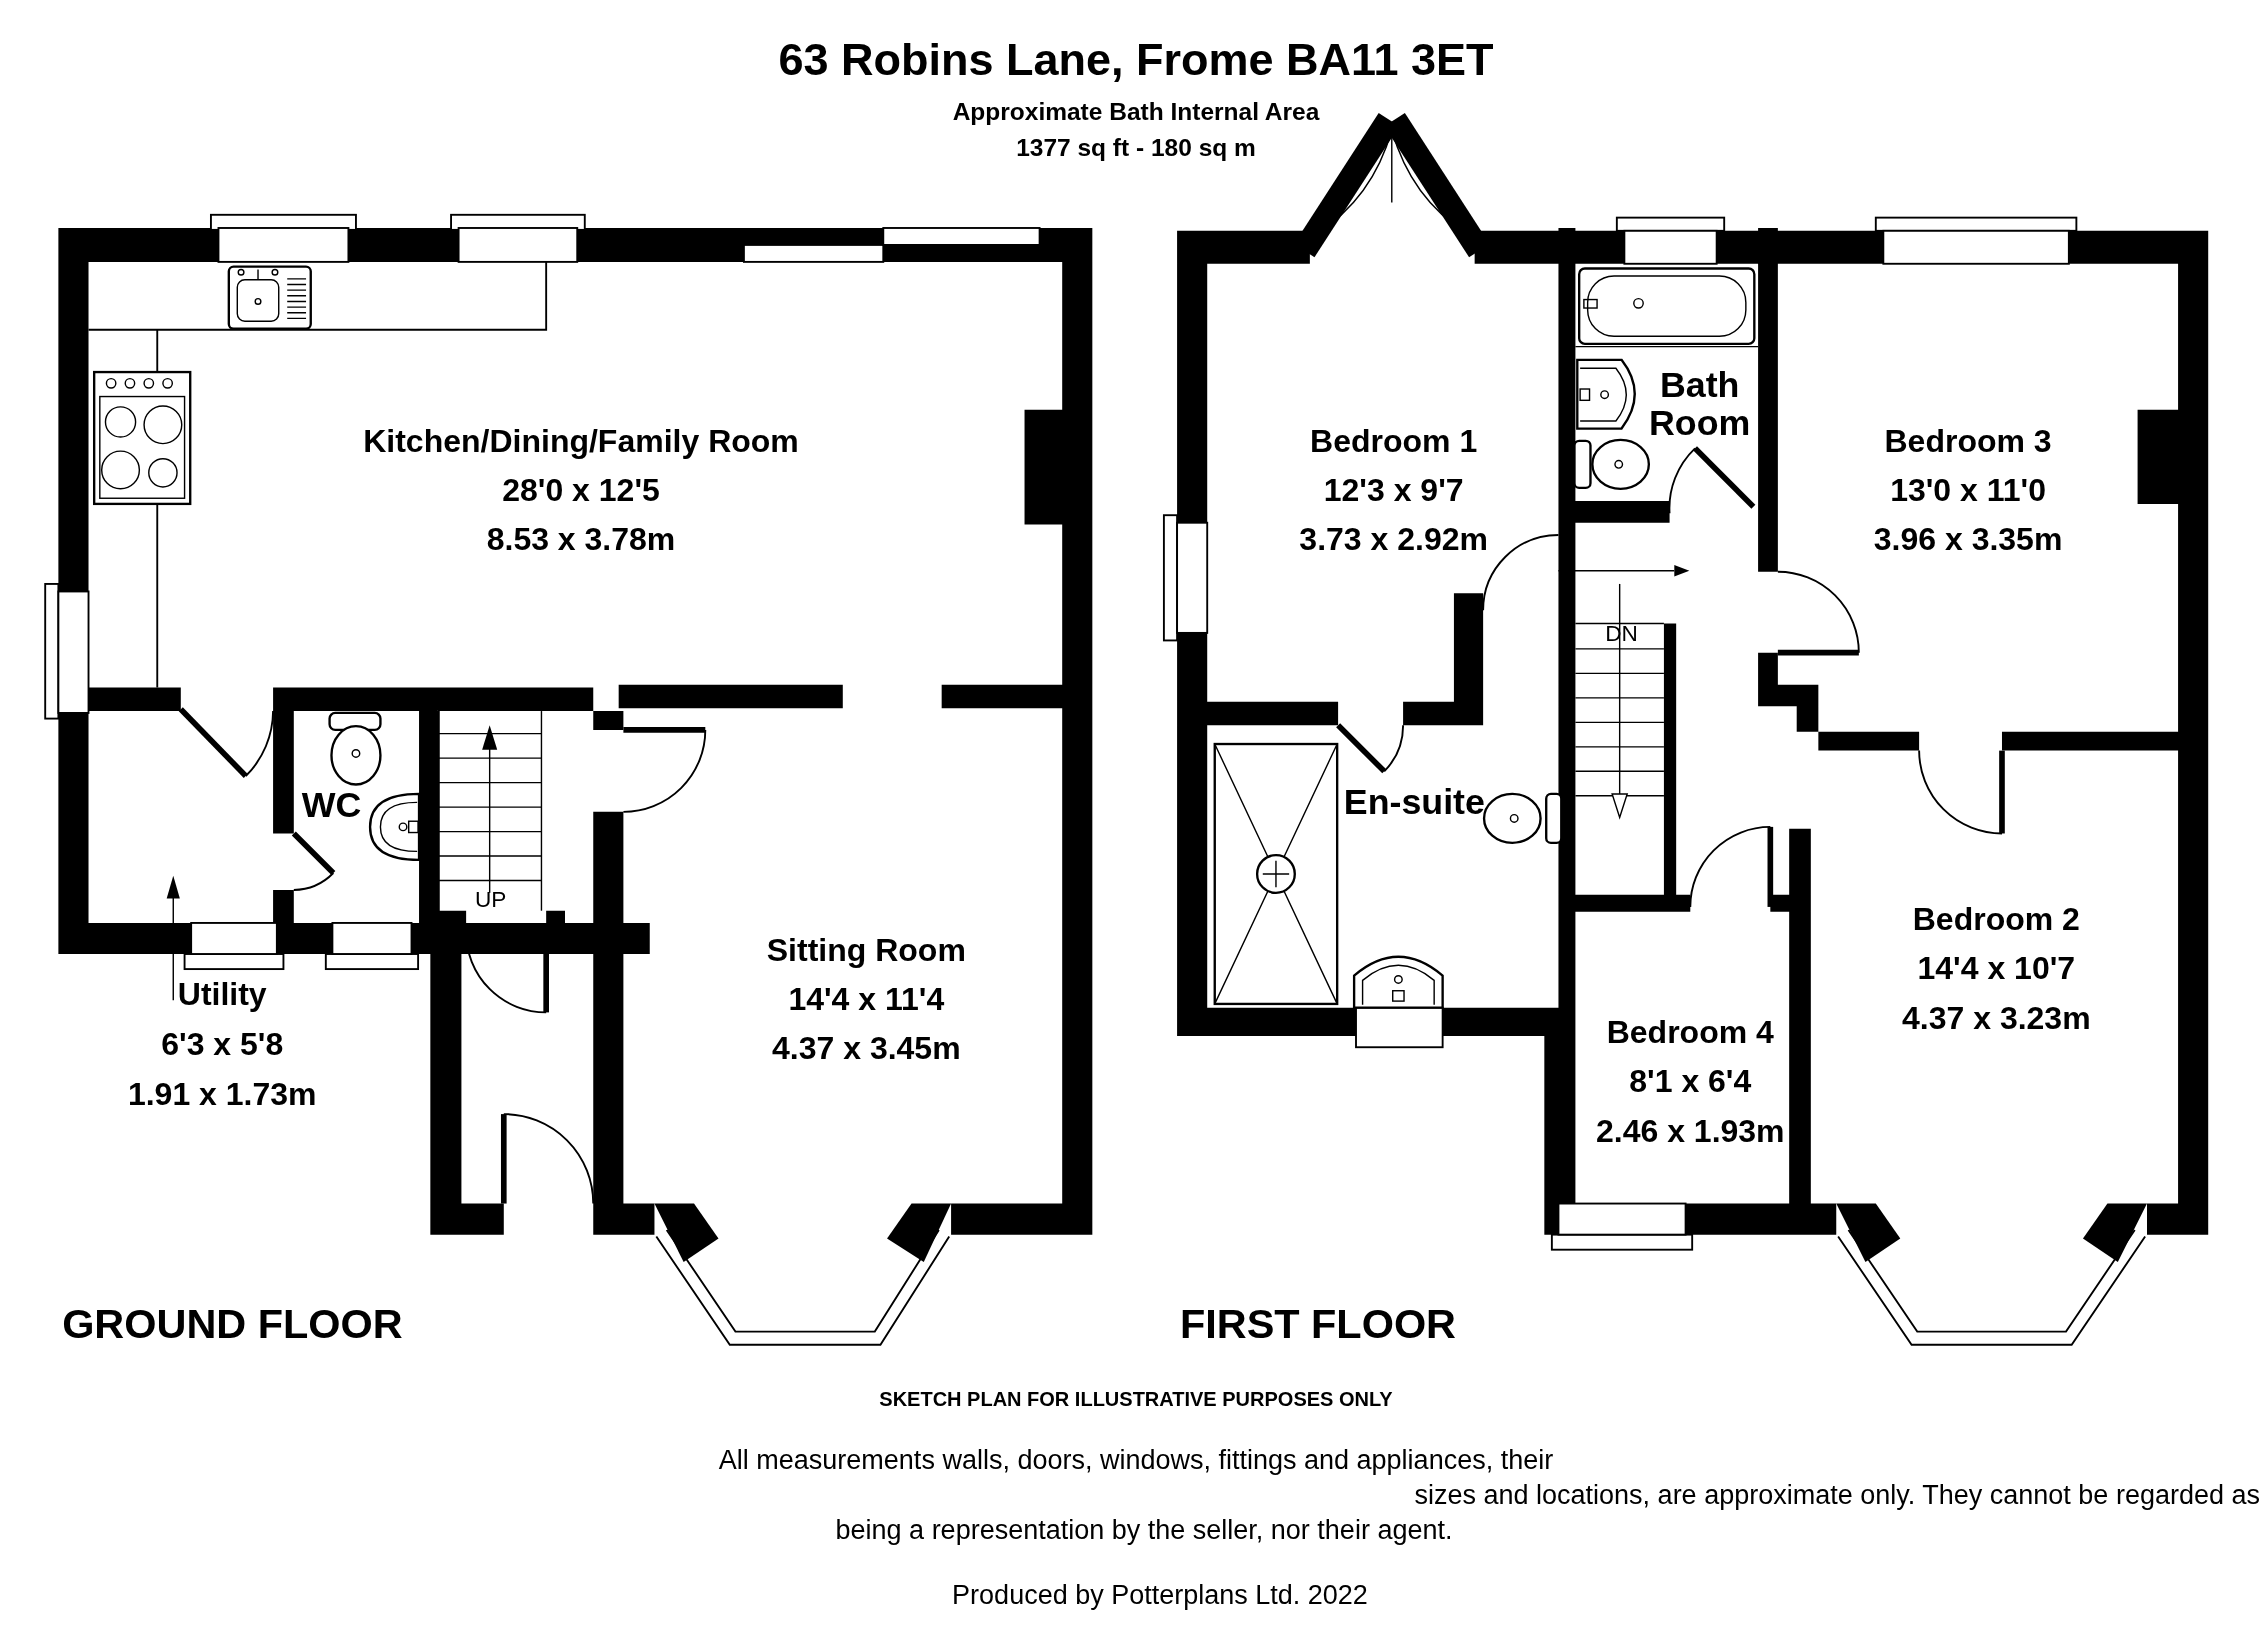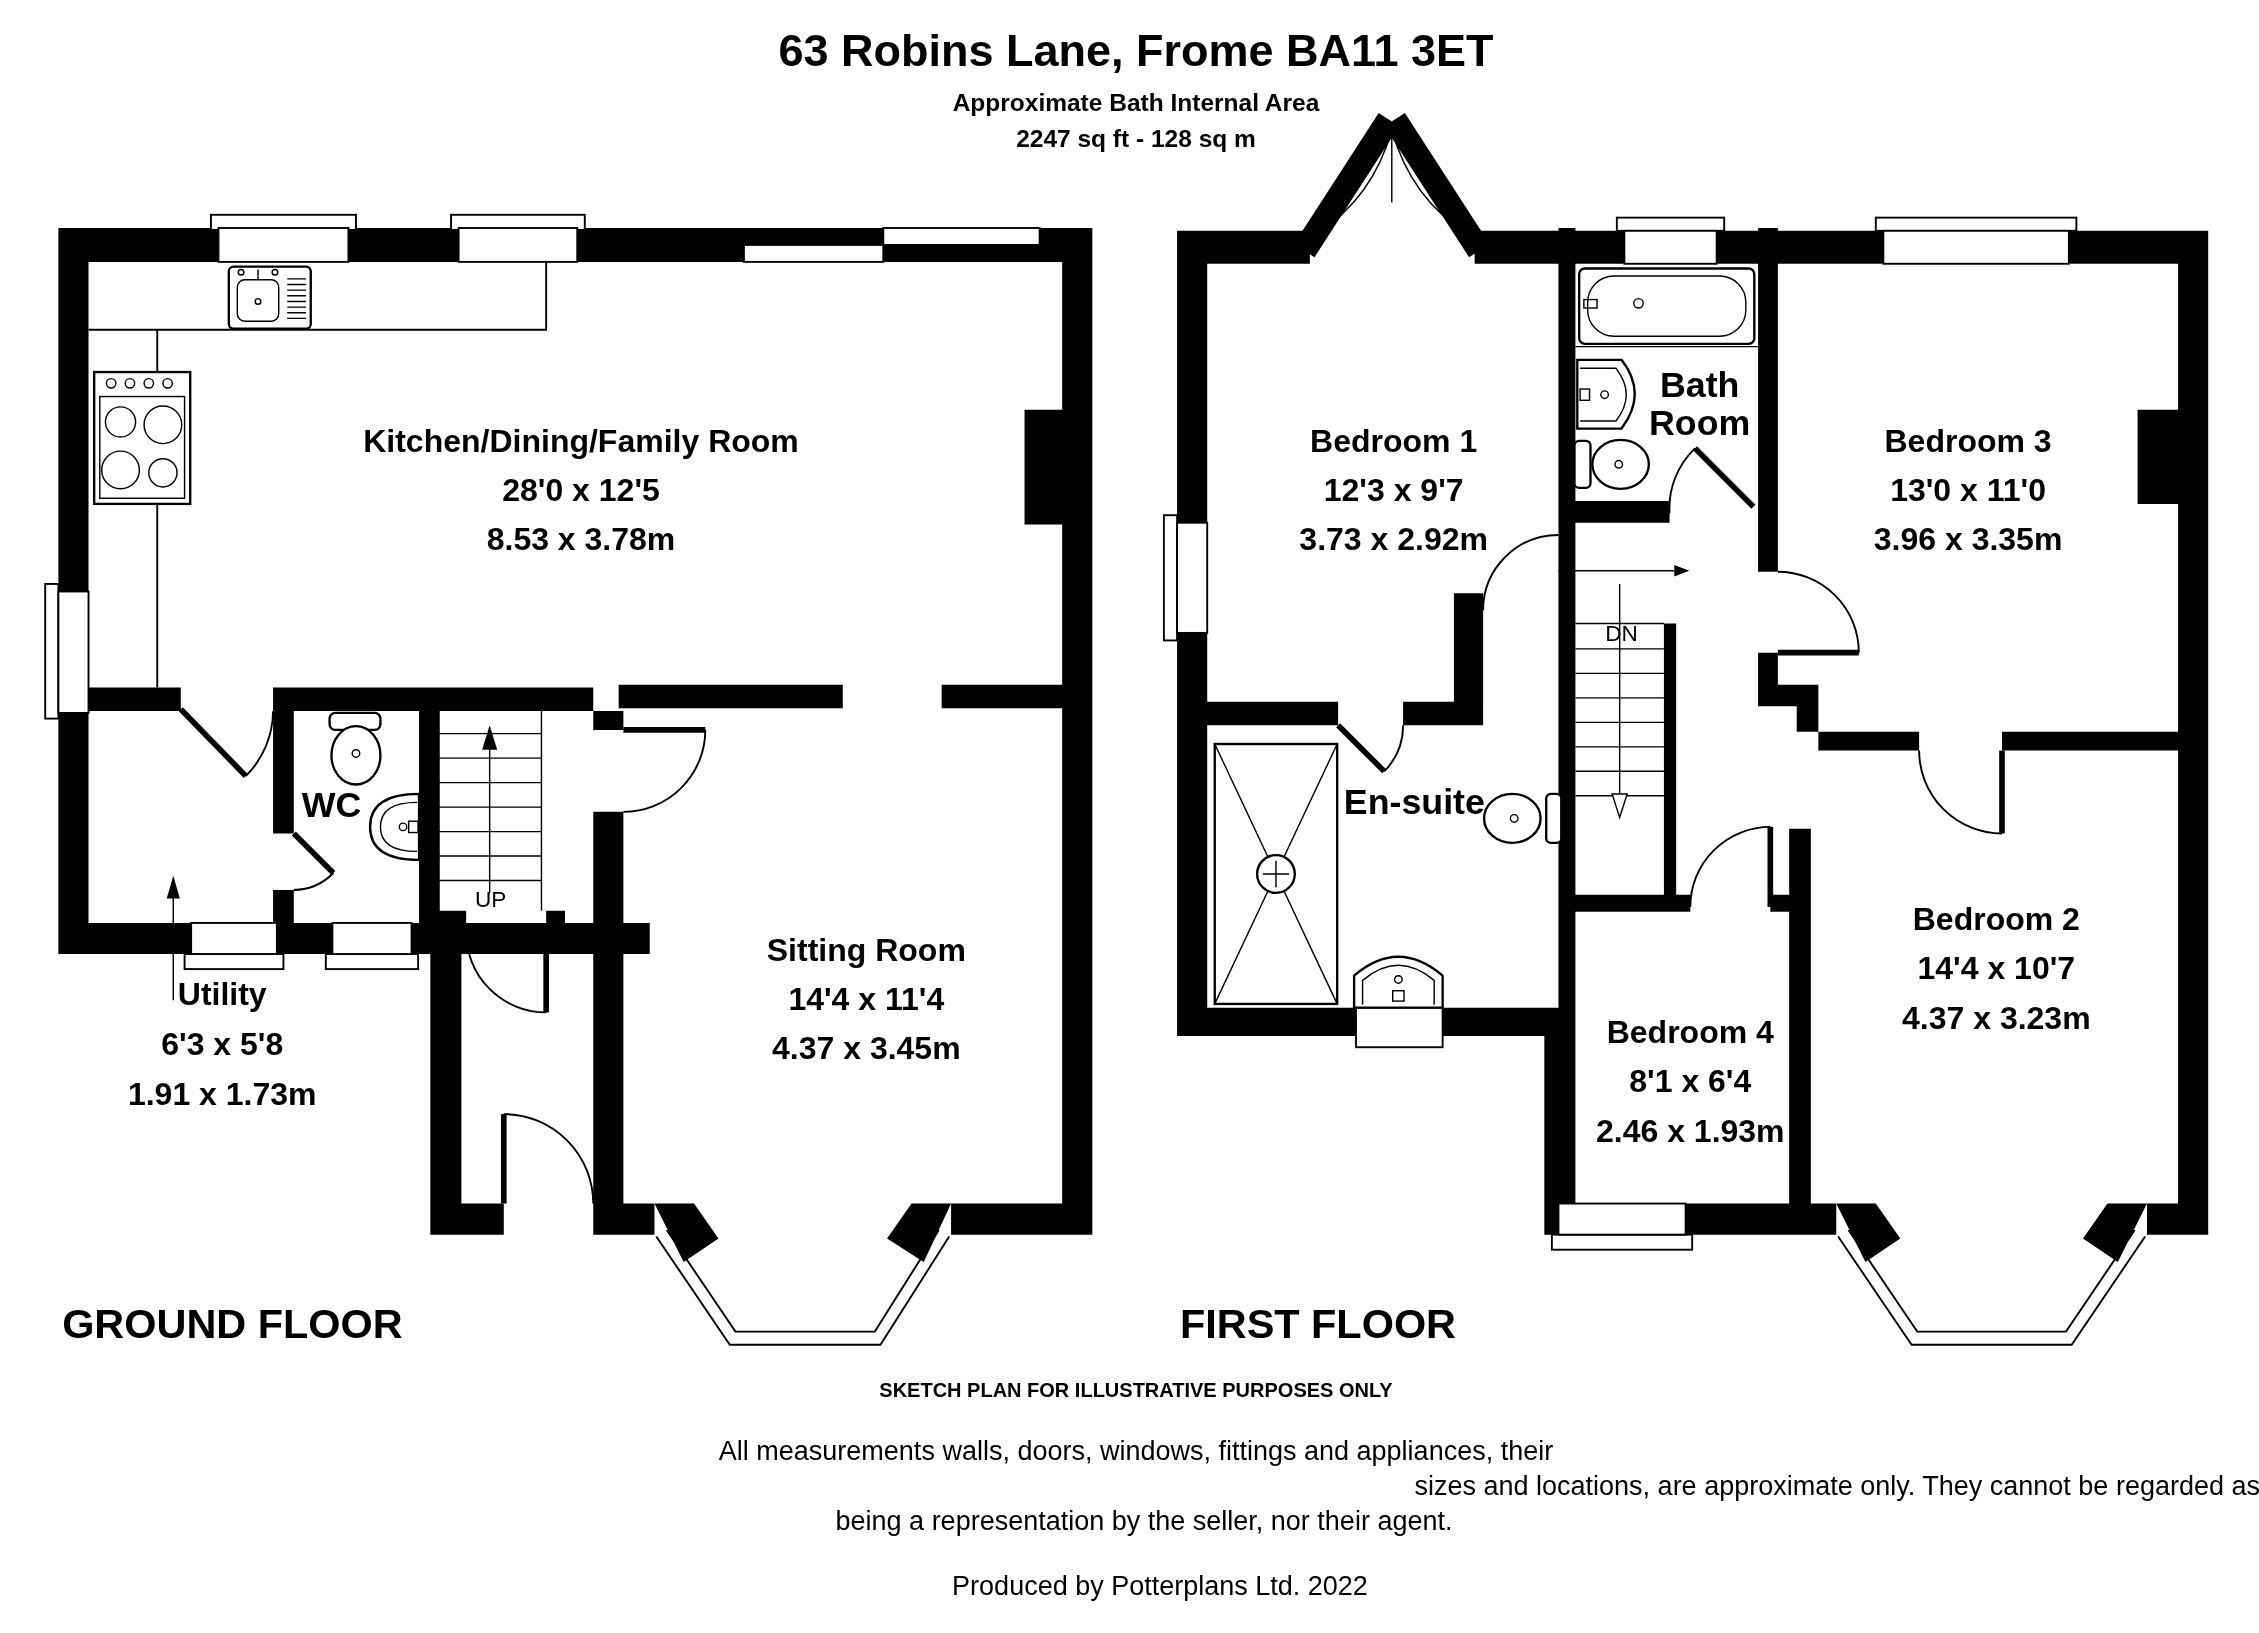--- a/index.html
+++ b/index.html
@@ -1,17 +1,17 @@
 <!DOCTYPE html>
 <html style="font-size:15px"><head>
 <meta charset="utf-8">
 <style>
   html,body{margin:0;padding:0;background:#ffffff;}
   body{width:2260px;height:1634px;position:relative;font-family:"Liberation Sans",sans-serif;color:#000;}
-  .abs{position:absolute;left:12px;right:0;text-align:center;}
+  .abs{position:absolute;left:12px;right:0;text-align:center;margin-top:9px;}
   .title{font-size:45px;font-weight:bold;letter-spacing:0px;}
   .subtitle{font-size:24.5px;font-weight:bold;}
   .footer-bold{font-size:20px;font-weight:bold;}
   .footer-reg{font-size:27px;font-weight:normal;}
   svg{position:absolute;left:0;top:0;}
   svg text{font-family:"Liberation Sans",sans-serif;fill:#000;}
   .room-name,.room-dim{font-size:34px;font-weight:bold;text-anchor:middle;}
   .room-big{font-size:38px;font-weight:bold;text-anchor:middle;}
   .floor-label{font-size:44px;font-weight:bold;}
   .stair-label{font-size:24px;text-anchor:middle;}
@@ -22,21 +22,21 @@
   .leaf{fill:none;stroke:#000;stroke-width:6;}
   .arc{fill:none;stroke:#000;stroke-width:2;}
   .fix{fill:#fff;stroke:#000;stroke-width:2.5;}
   .gable{fill:none;stroke:#000;stroke-width:26;}
 </style>
 </head>
 <body>
 
 <div class="abs title" style="top:24.5px;">63 Robins Lane, Frome BA11 3ET</div>
 <div class="abs subtitle" style="top:89px;">Approximate Bath Internal Area</div>
-<div class="abs subtitle" style="top:125px;">2247 sq ft - 128 sq m</div>
+<div class="abs subtitle" style="top:125px;">1377 sq ft - 180 sq m</div>
 
 <svg width="2260" height="1634" viewBox="0 0 2400 1735">
 
   <g>
 
     <g>
       <path class="wall" d="
         M62,242h170v36h-170z M370,242h117v36h-117z M613,242h177v36h-177z
         M790,242h148v18h-148z M938,260h166v18h-166z M1104,242h56v36h-56z
         M62,242h32v386h-32z M62,757h32v256h-32z

